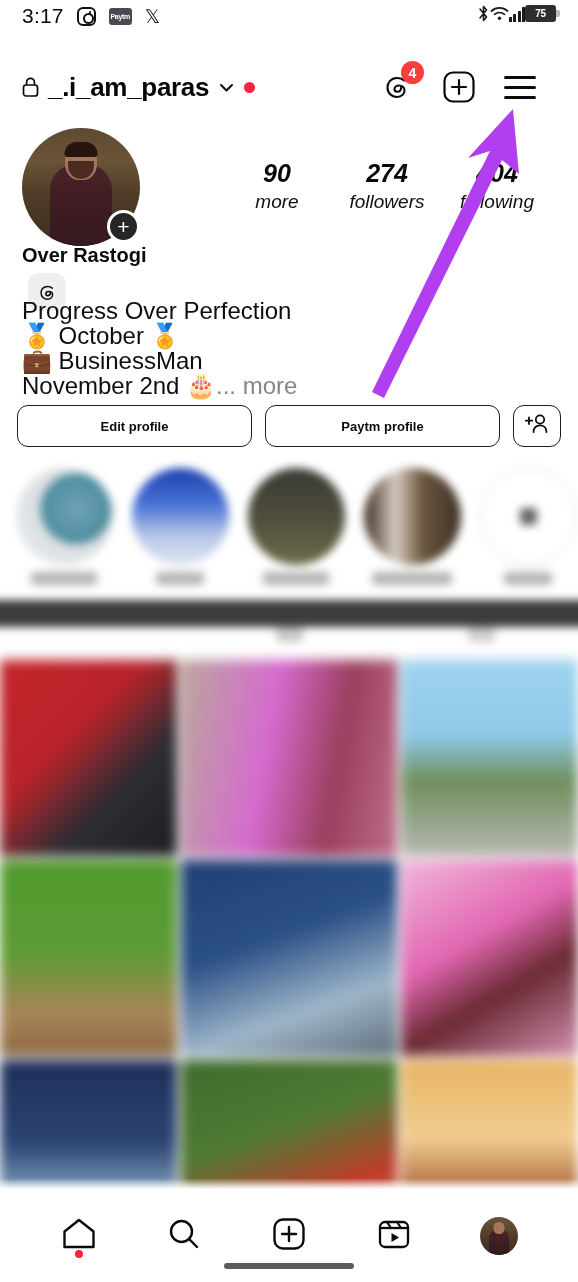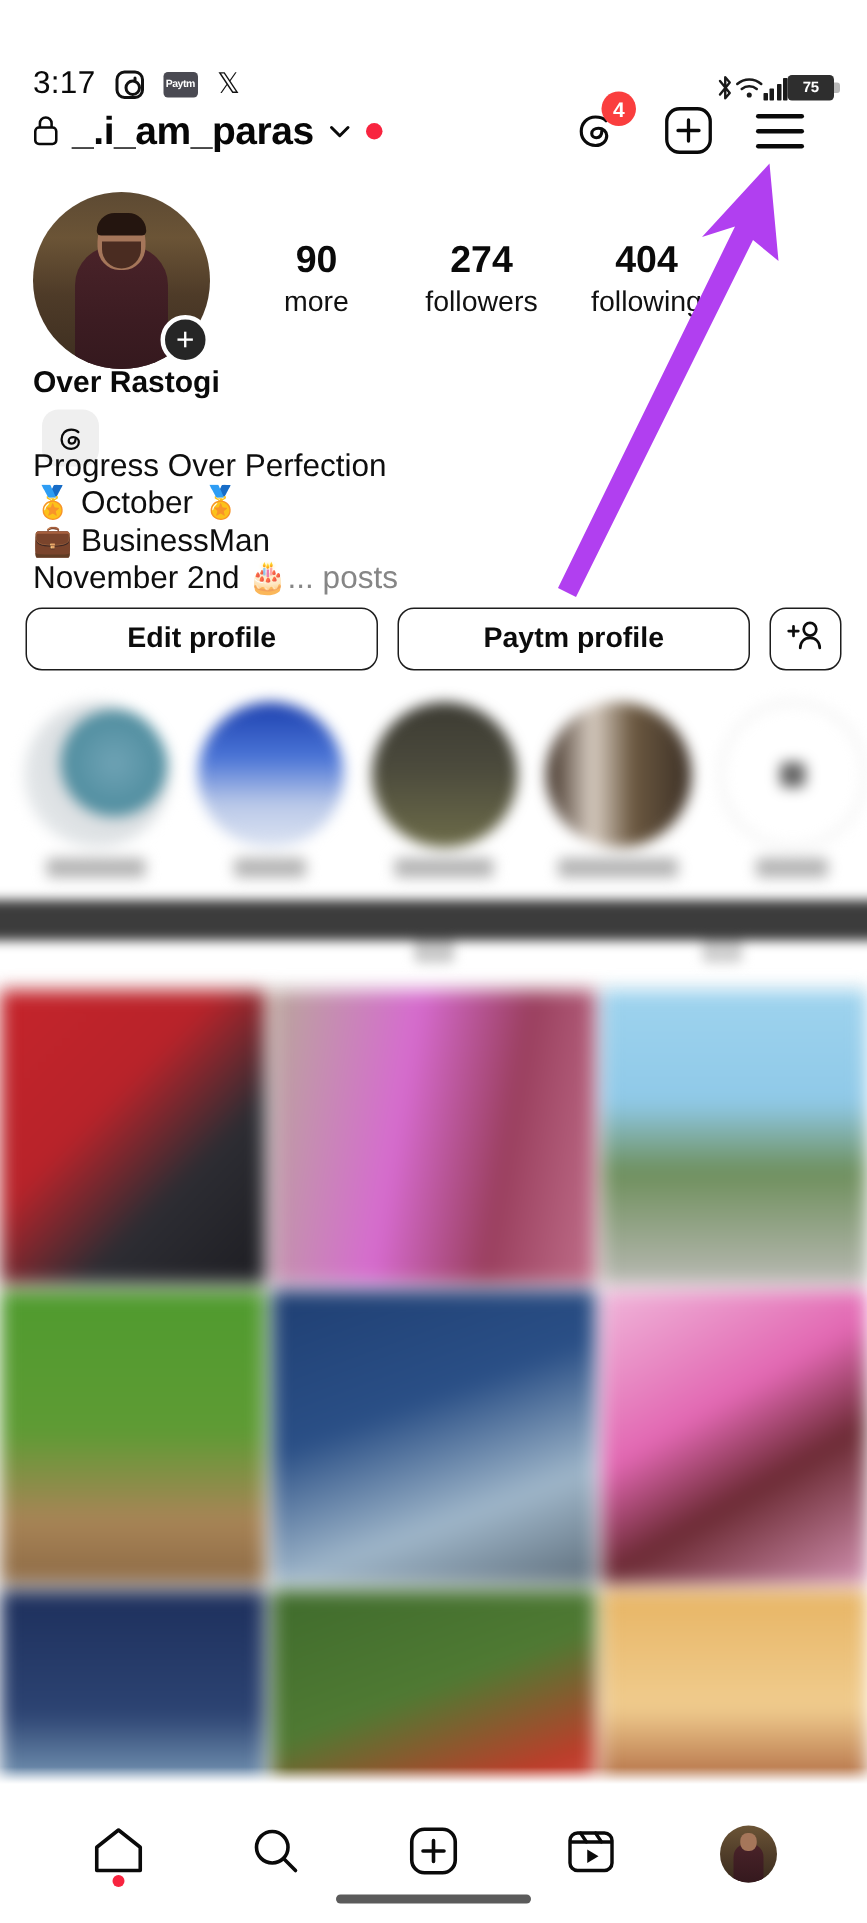--- a/index.html
+++ b/index.html
@@ -16,24 +16,24 @@
     position: relative;
     width: 578px;
     height: 1282px;
     background: #ffffff;
     overflow: hidden;
   }
 
   
   .status-bar {
     position: absolute;
-    top: 16px; left: 0;
+    top: 4px; left: 0;
     width: 578px; height: 52px;
     display: flex;
-    align-items: flex-end;
+    align-items: flex-start;
     padding: 0 22px;
   }
   .status-left { display: flex; align-items: center; gap: 13px; }
   .status-right { margin-left: auto; display: flex; align-items: center; }
   .status-time {
     font-size: 21px;
     font-weight: 400;
     color: #0a0a0a;
     letter-spacing: 0.2px;
   }
@@ -157,58 +157,59 @@
   }
   .avatar-plus {
     position: absolute; right: 0px; bottom: 3px;
     width: 33px; height: 33px; border-radius: 50%;
     background: #262626; border: 3px solid #fff;
     display: flex; align-items: center; justify-content: center;
     color: #fff; font-size: 21px; font-weight: 300; line-height: 1;
   }
   .stats {
     margin-left: auto; display: flex; align-items: center;
-    gap: 0; width: 400px; justify-content: flex-start;
+    gap: 0; width: 400px; justify-content: flex-end;
     padding-right: 4px;
+    font-style: italic;
   }
   .stat { text-align: center; min-width: 110px; }
   .stat-num { font-size: 25px; font-weight: bold; color: #0a0a0a; line-height: 1.25; }
   .stat-lbl { font-size: 19px; color: #111; line-height: 1.4; }
 
   .display-name {
     position: absolute; top: 244px; left: 22px;
     font-size: 20px; font-weight: bold; color: #0a0a0a;
   }
 
   
   .threads-chip {
     position: absolute; top: 273px; left: 28px;
     width: 38px; height: 38px; border-radius: 11px;
     background: #efefef;
     display: flex; align-items: center; justify-content: center;
   }
   .bio {
     position: absolute; top: 298px; left: 22px;
     width: 400px;
-    font-size: 21px; line-height: 25px; color: #0e0e0e;
+    font-size: 24px; line-height: 25px; color: #0e0e0e;
   }
   .bio .more { color: #868686; }
 
   
   .actions {
     position: absolute; top: 405px; left: 0;
     width: 578px; padding: 0 17px;
     display: flex; align-items: center; gap: 13px;
   }
   .act-btn {
     flex: 1; height: 42px;
     border: 1.6px solid #1d1d1d; border-radius: 11px;
     background: #fff;
     display: flex; align-items: center; justify-content: center;
-    font-size: 19px; font-weight: bold; color: #0c0c0c;
+    font-size: 13px; font-weight: bold; color: #0c0c0c;
   }
   .act-icon-btn {
     width: 48px; height: 42px;
     border: 1.6px solid #1d1d1d; border-radius: 11px;
     background: #fff;
     display: flex; align-items: center; justify-content: center;
   }
 
   
   .highlights {
@@ -429,21 +430,21 @@
   <div class="threads-chip">
     <svg width="23" height="23" viewBox="0 0 34 34">
       <path d="M24 10.5 C21.5 8 18.5 8 17 8 C11 8 7.5 12.5 7.5 17.5 C7.5 23 11.5 27 17 27 C22 27 24.5 23.5 24.5 20.5 C24.5 17.5 22 15.5 19 15.5 C16.5 15.5 14.5 17 14.5 19 C14.5 20.8 16 21.8 17.5 21.8 C20 21.8 21.3 19.8 21.3 16.5" fill="none" stroke="#0a0a0a" stroke-width="2.2" stroke-linecap="round" stroke-linejoin="round"></path>
     </svg>
   </div>
   <div class="bio">
     <div>Progress Over Perfection</div>
     <div>🏅 October 🏅</div>
     <div>💼 BusinessMan</div>
     <div>
-      <span>November 2nd 🎂</span><span class="more">... posts</span>
+      <span>November 2nd 🎂</span><span class="more">... more</span>
     </div>
   </div>
 
   <div class="actions">
     <div class="act-btn">Edit profile</div>
     <div class="act-btn">Paytm profile</div>
     <div class="act-icon-btn">
       <span>
         <svg width="26" height="24" viewBox="0 0 26 24">
           <circle cx="16" cy="7.5" r="4.2" fill="none" stroke="#0c0c0c" stroke-width="1.8"></circle>

